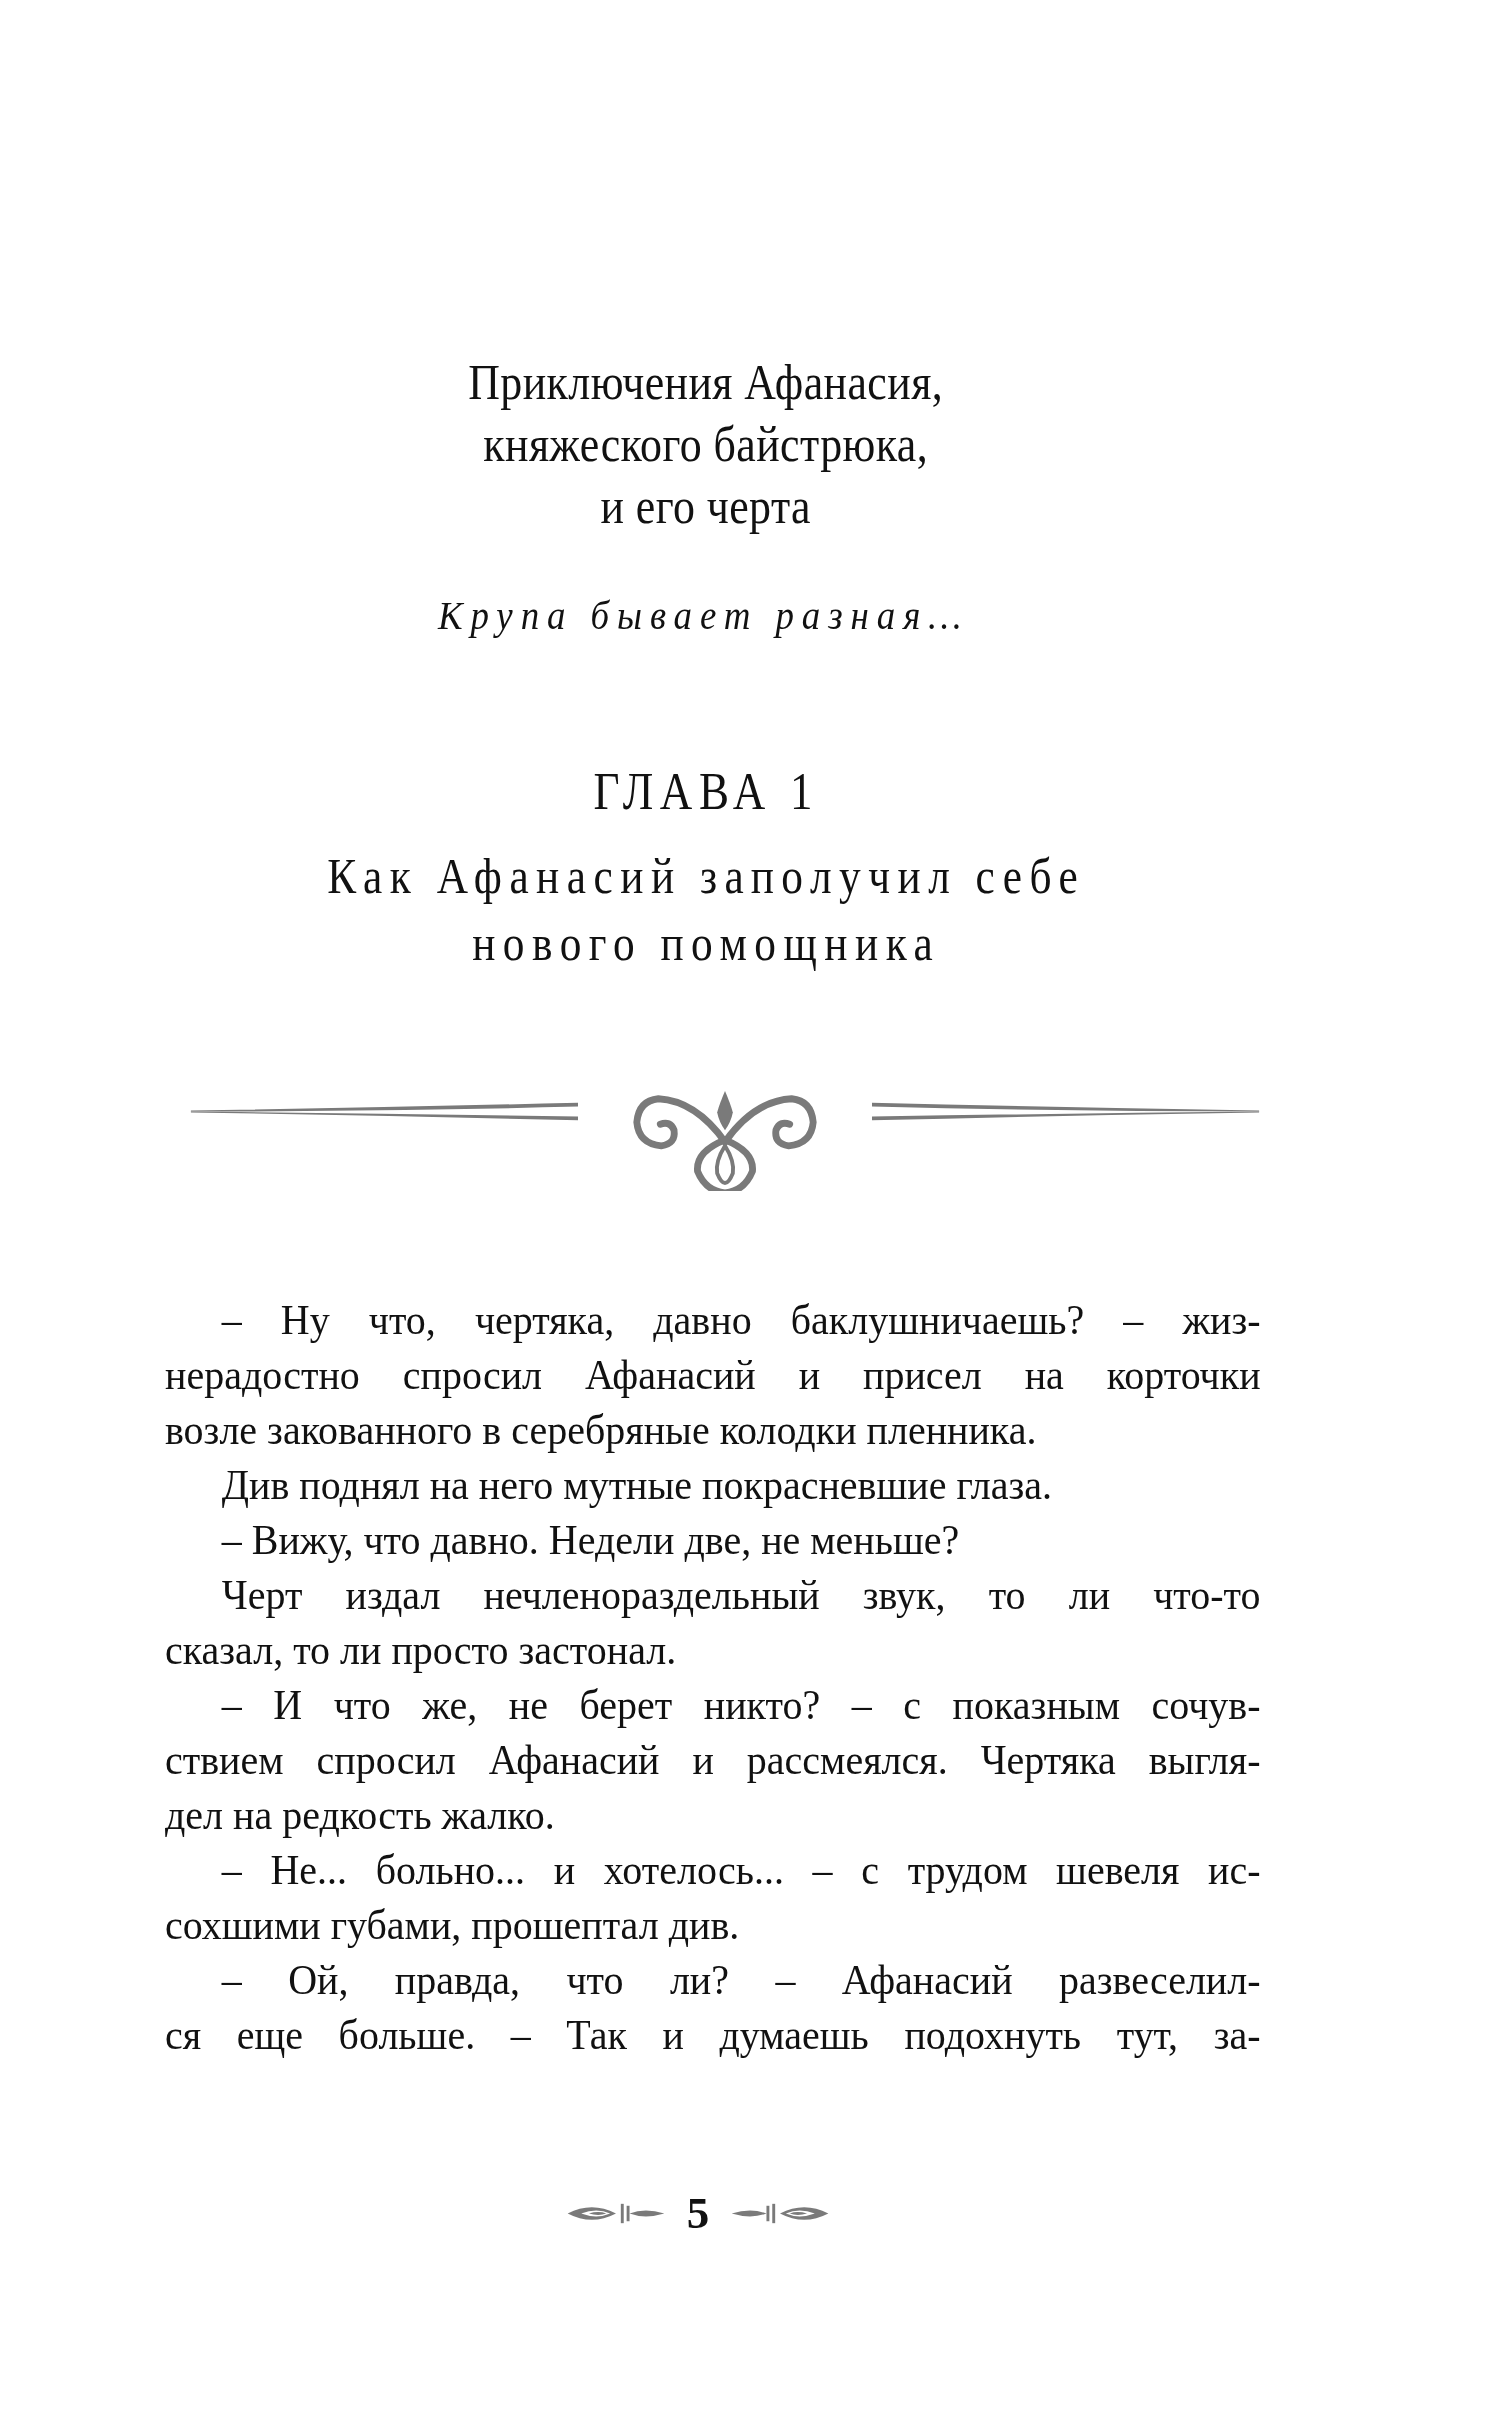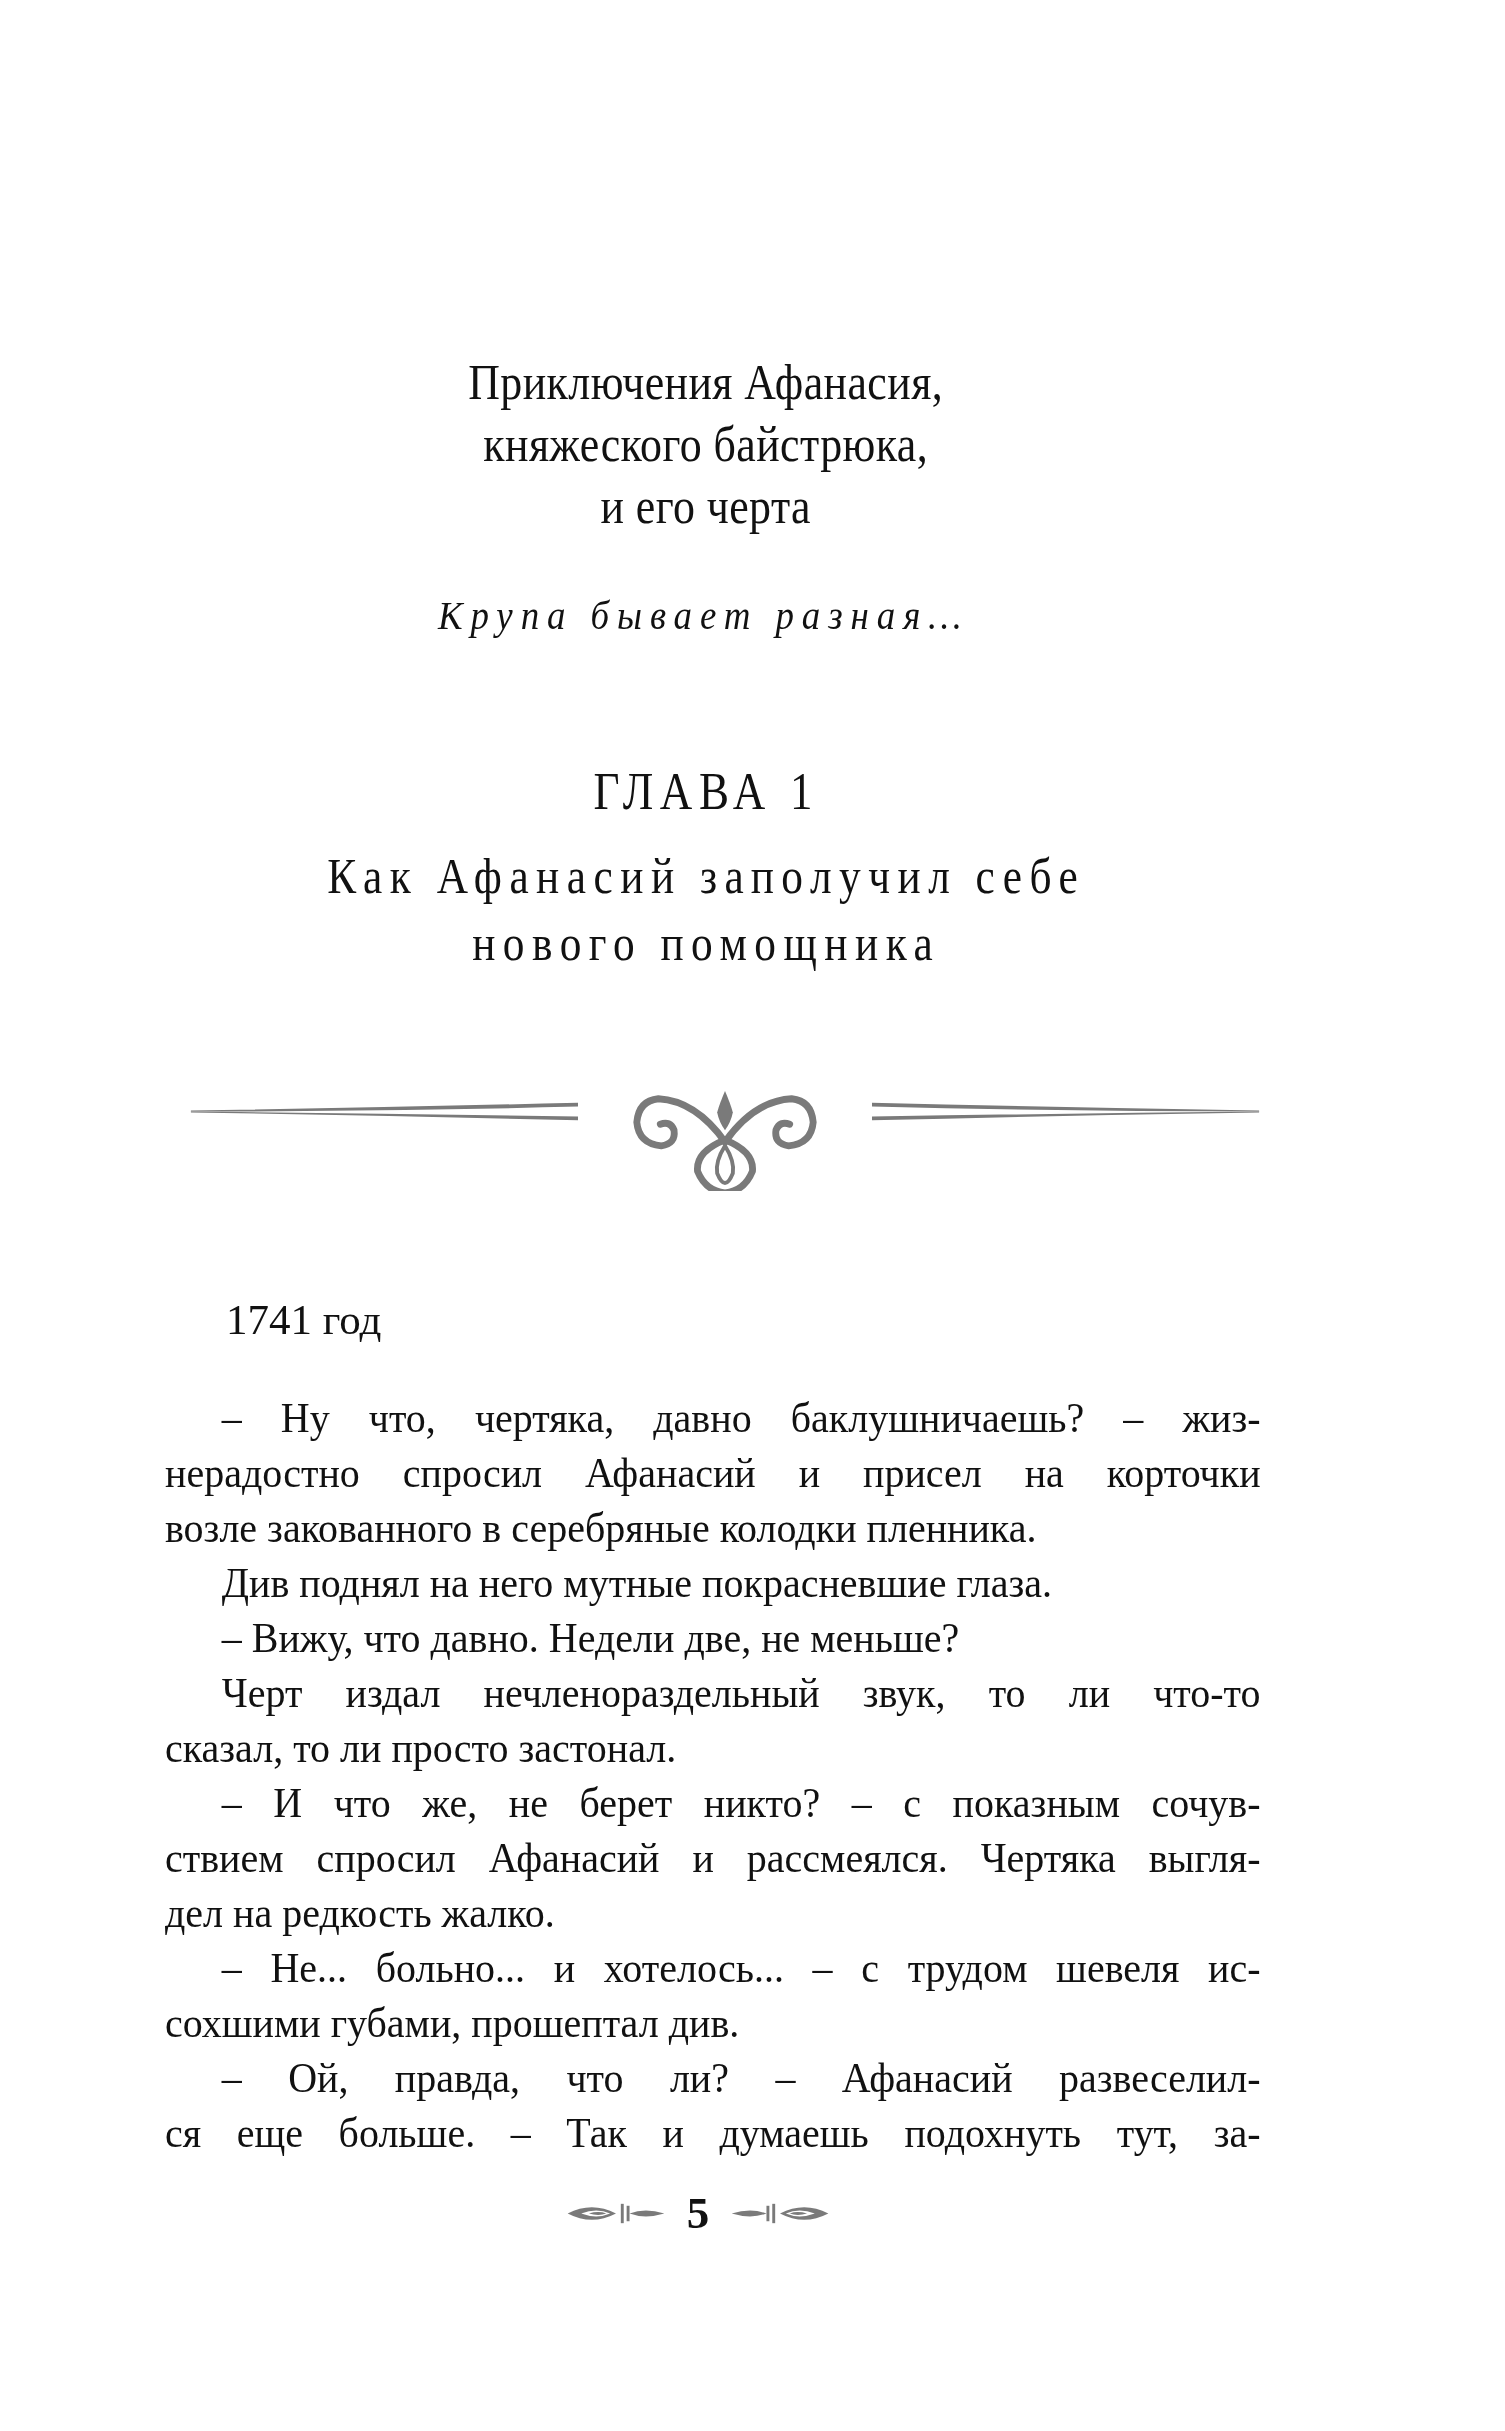--- a/index.html
+++ b/index.html
@@ -155,21 +155,20 @@
       <path d="M550 60 Q520 18 482 16 Q462 18 460 40 Q462 62 485 64 Q500 62 498 48 Q494 38 484 42" stroke-width="7"></path>
 
       <path d="M550 60 Q580 18 618 16 Q638 18 640 40 Q638 62 615 64 Q600 62 602 48 Q606 38 616 42" stroke-width="7"></path>
 
       <path d="M550 58 Q520 70 522 90 Q530 110 550 112 Q570 110 578 90 Q580 70 550 58" stroke-width="7"></path>
       <path d="M550 64 Q540 80 542 92 Q546 102 550 102 Q554 102 558 92 Q560 80 550 64" stroke-width="4"></path>
     </g>
   </svg>
 
   <div class="body-text">
-    <div class="year">1741 год</div>
     <div id="lines-container">
       <div class="line indent">– Ну что, чертяка, давно баклушничаешь? – жиз-</div>
       <div class="line">нерадостно спросил Афанасий и присел на корточки</div>
       <div class="line last">возле закованного в серебряные колодки пленника.</div>
       <div class="line indent last">Див поднял на него мутные покрасневшие глаза.</div>
       <div class="line indent last">– Вижу, что давно. Недели две, не меньше?</div>
       <div class="line indent">Черт издал нечленораздельный звук, то ли что-то</div>
       <div class="line last">сказал, то ли просто застонал.</div>
       <div class="line indent">– И что же, не берет никто? – с показным сочув-</div>
       <div class="line">ствием спросил Афанасий и рассмеялся. Чертяка выгля-</div>

